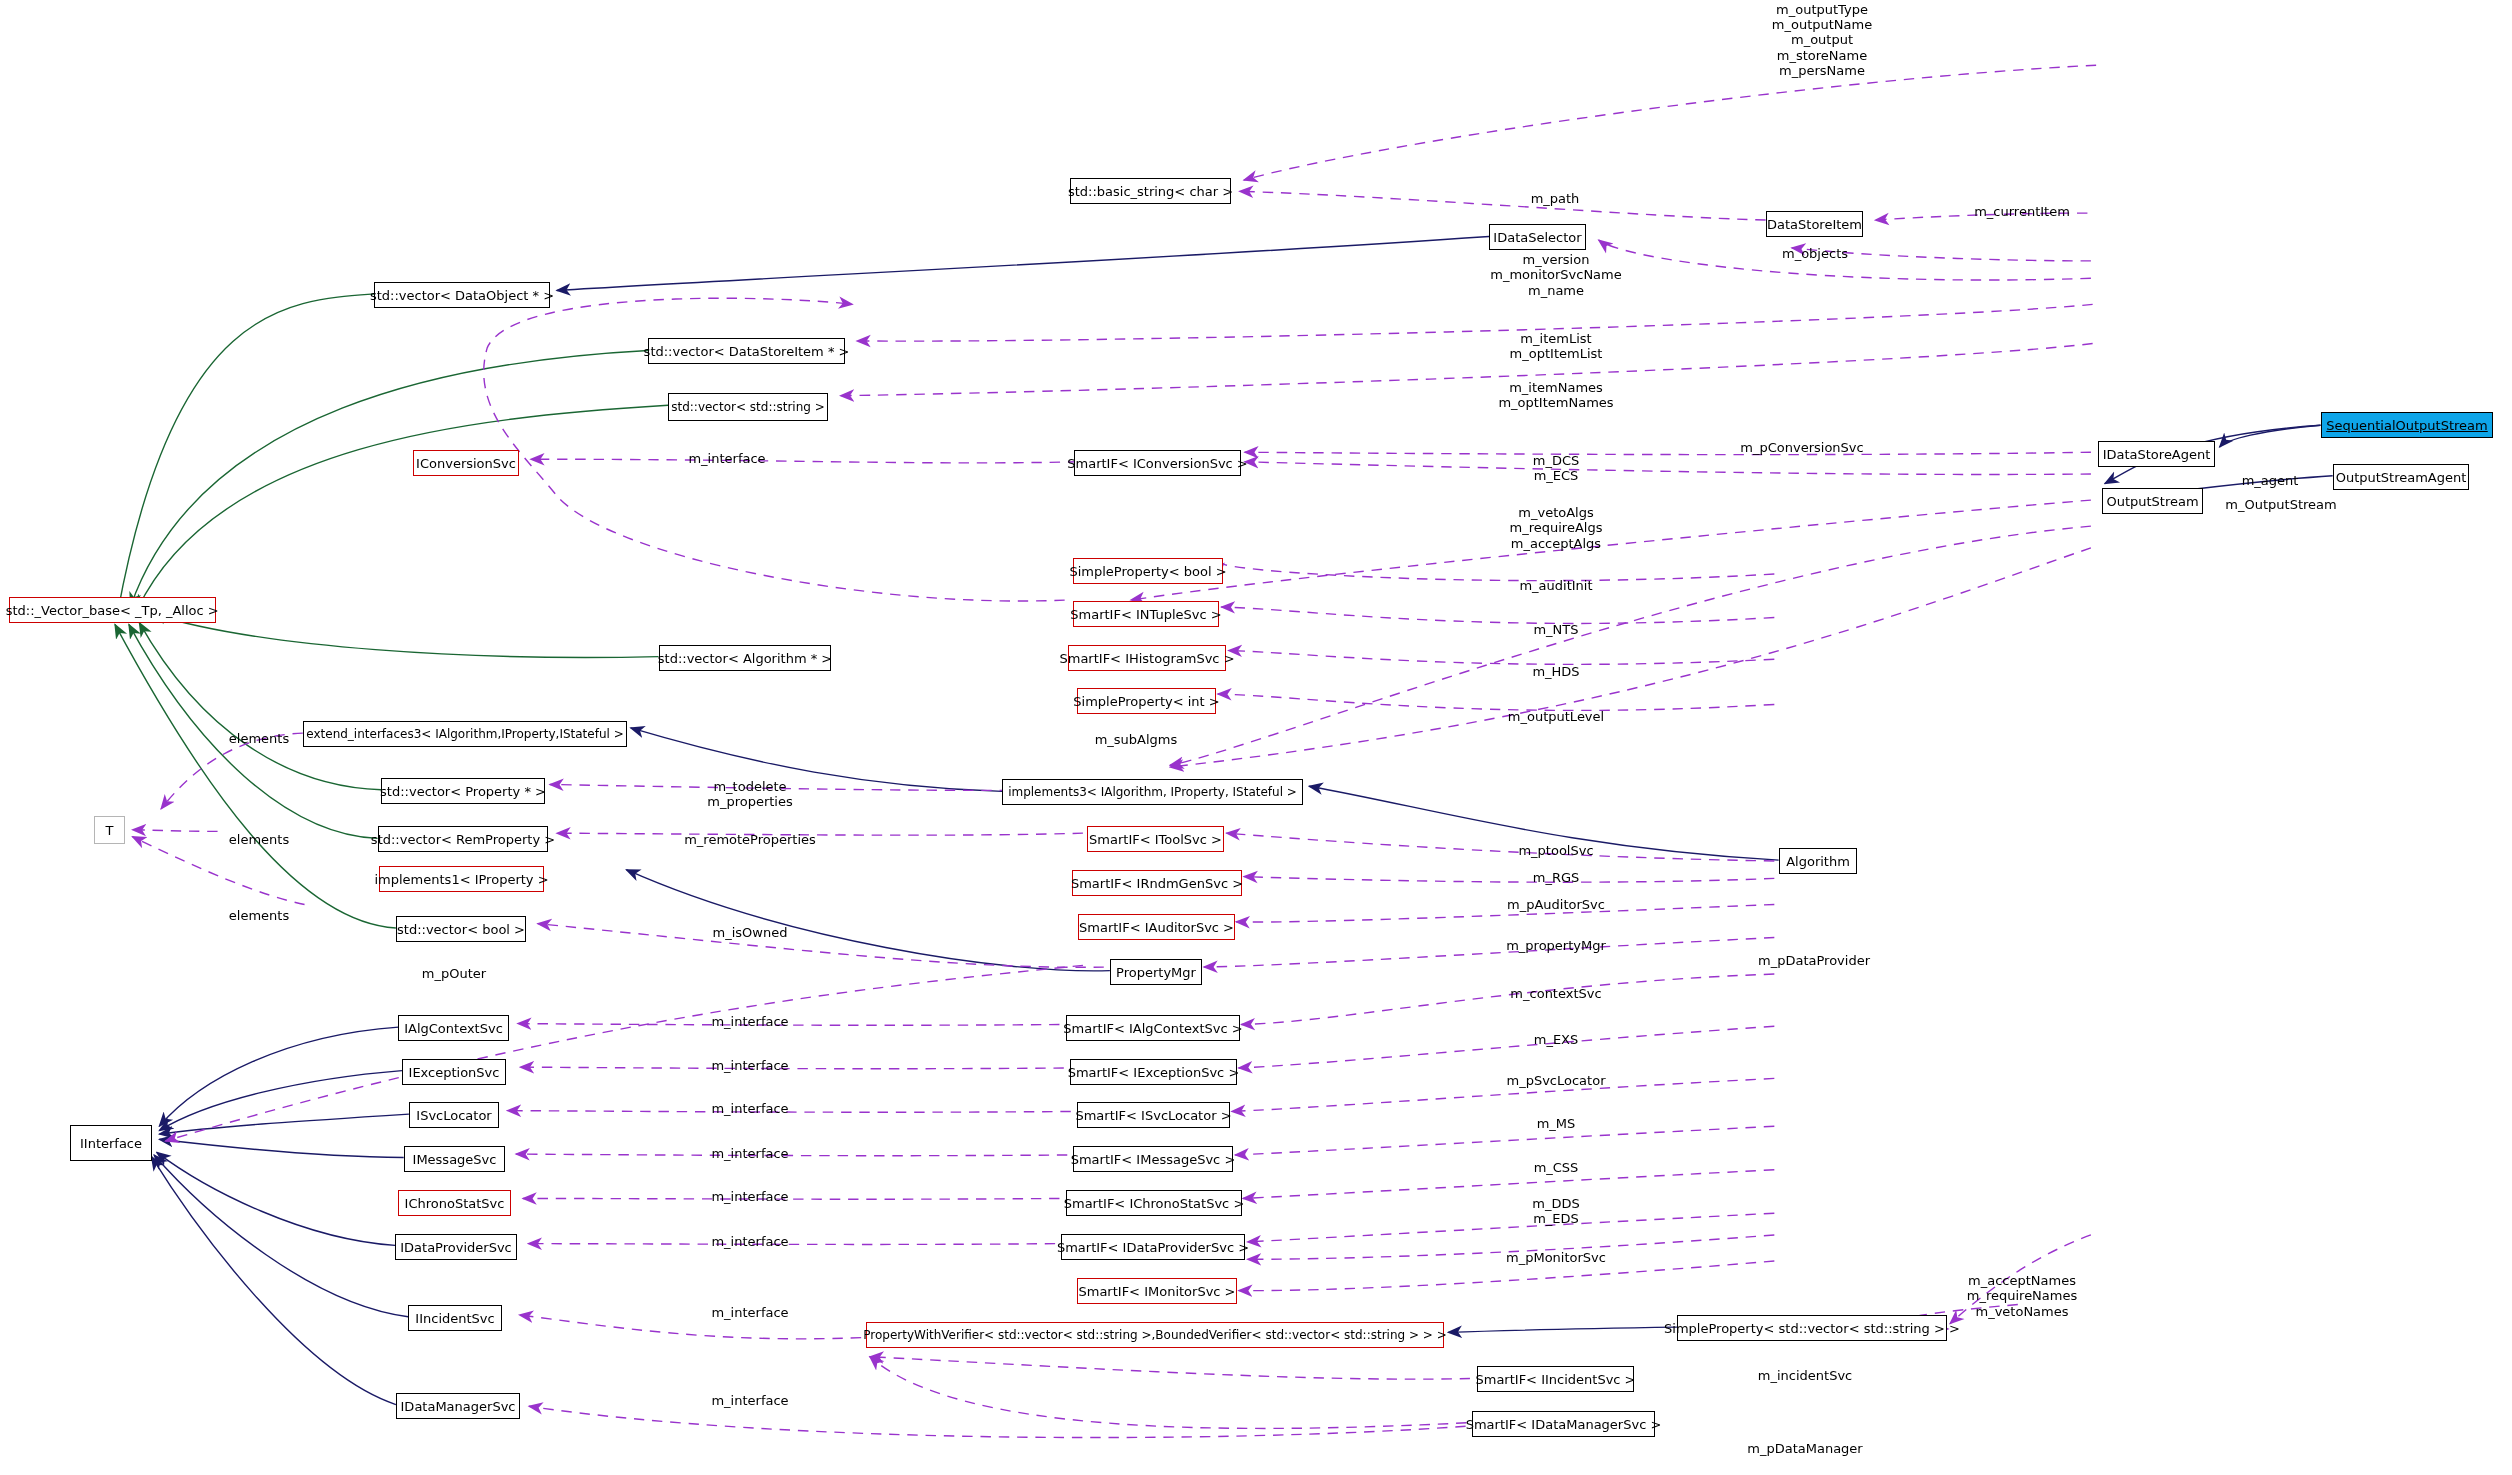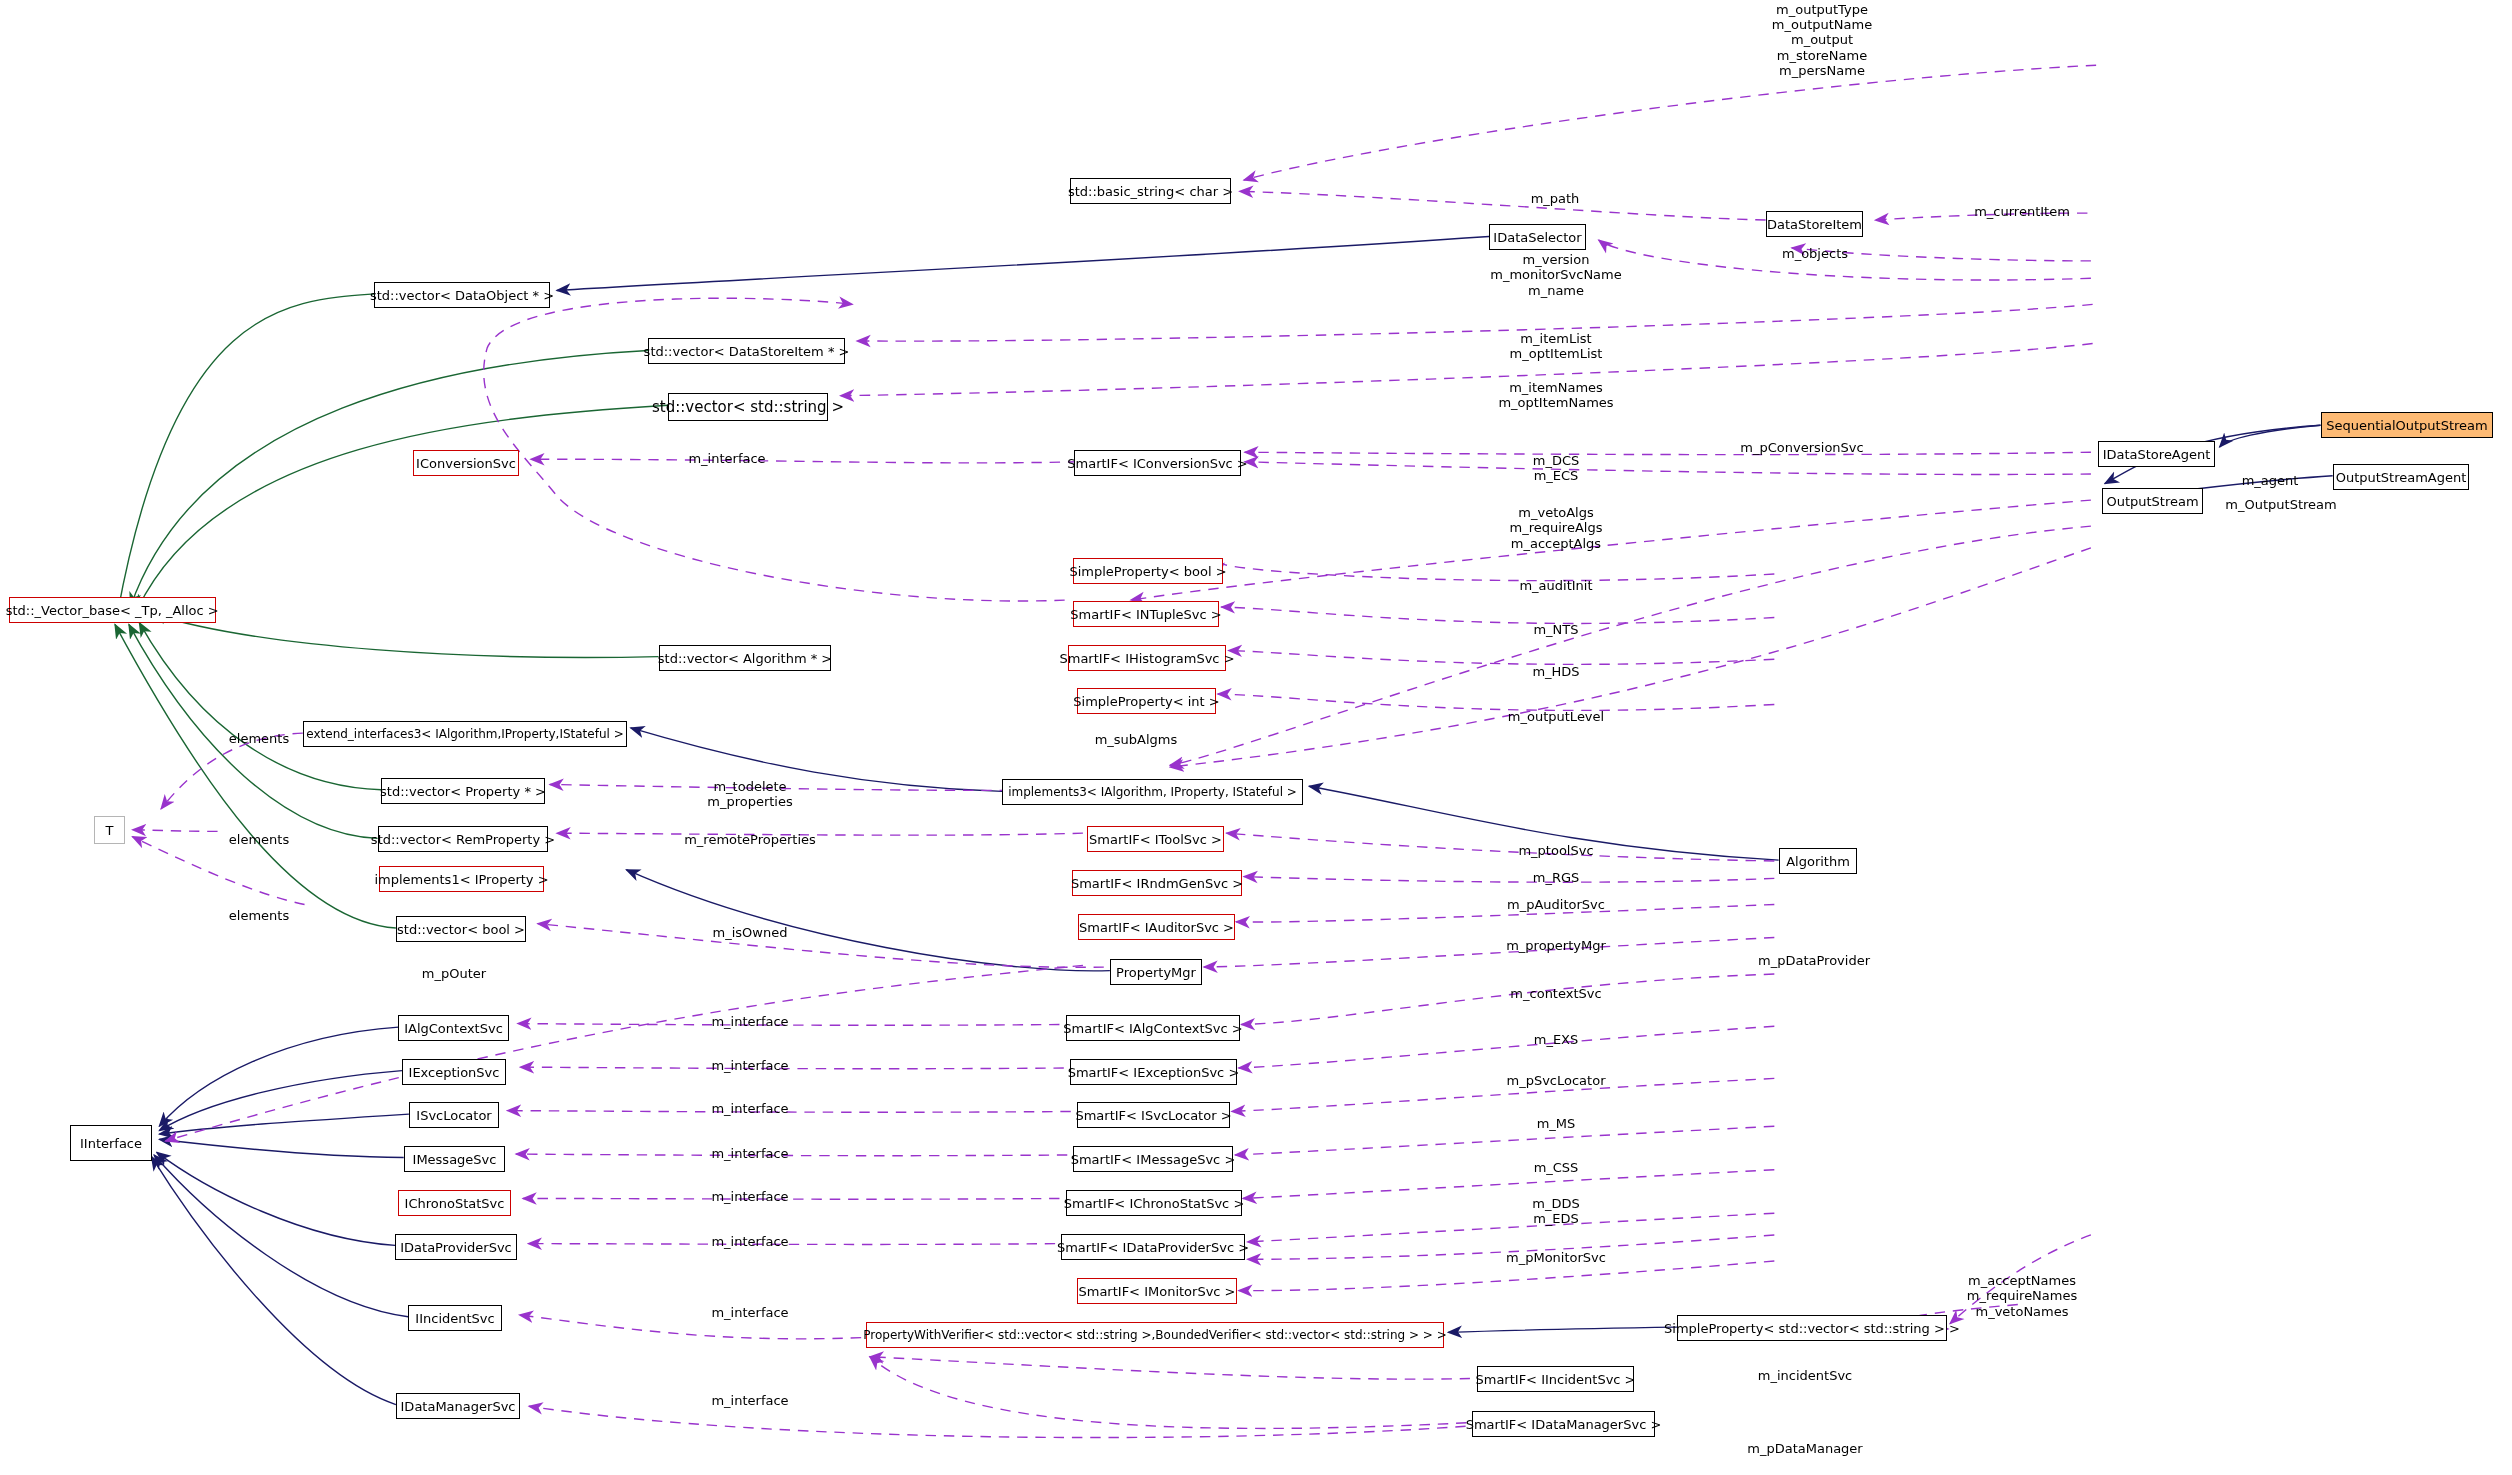--- a/index.html
+++ b/index.html
@@ -3,21 +3,21 @@
 <meta charset="utf-8">
 <style>
   html,body{margin:0;padding:0;background:#ffffff;}
   #stage{position:relative;width:2512px;height:1475px;background:#ffffff;
          font-family:"DejaVu Sans","Liberation Sans",sans-serif;overflow:hidden;}
   svg#edges{position:absolute;left:0;top:0;width:2512px;height:1475px;}
   .node{position:absolute;box-sizing:border-box;border:0.9px solid #000000;background:#ffffff;
         color:#000000;display:flex;align-items:center;justify-content:center;
         white-space:nowrap;line-height:1;padding:12px 7px;}
   .node.red{border-color:#cc0000;}
-  .node.grey{background:#fdba74;border-color:#000000;}
+  .node.grey{background:#0ea5e9;border-color:#000000;text-decoration:underline;}
   .node.plainbox{border-color:#b5b5b5;}
   .elabel{position:absolute;color:#000000;white-space:nowrap;text-align:center;
           line-height:1.18;transform:translateX(-50%);}
 </style>
 </head>
 <body>
 
 <div id="stage">
 
   <svg id="edges" viewBox="0 0 2888 1696">
@@ -113,21 +113,21 @@
       <path d="M2404,630 C2200,700 1900,820 1345,882"></path>
     </g>
   </svg>
 
   <div id="nodes">
       <div class="node" style="left: 1070px; top: 178px; width: 161px; height: 24px; font-size: 13px;">std::basic_string&lt; char &gt;</div>
       <div class="node" style="left: 1489px; top: 224px; width: 97px; height: 24px; font-size: 13px;">IDataSelector</div>
       <div class="node" style="left: 1766px; top: 211px; width: 97px; height: 24px; font-size: 13px;">DataStoreItem</div>
       <div class="node" style="left: 374px; top: 282px; width: 176px; height: 24px; font-size: 13px;">std::vector&lt; DataObject * &gt;</div>
       <div class="node" style="left: 648px; top: 338px; width: 197px; height: 24px; font-size: 13px;">std::vector&lt; DataStoreItem * &gt;</div>
-      <div class="node" style="left: 668px; top: 393px; width: 160px; height: 28px; font-size: 15px;">std::vector&lt; std::string &gt;</div>
+      <div class="node" style="left: 668px; top: 393px; width: 160px; height: 28px; font-size: 12px;">std::vector&lt; std::string &gt;</div>
       <div class="node red" style="left: 413px; top: 450px; width: 106px; height: 24px; font-size: 13px;">IConversionSvc</div>
       <div class="node" style="left: 1074px; top: 450px; width: 167px; height: 24px; font-size: 13px;">SmartIF&lt; IConversionSvc &gt;</div>
       <div class="node" style="left: 2098px; top: 441px; width: 117px; height: 24px; font-size: 13px;">IDataStoreAgent</div>
       <div class="node grey" style="left: 2321px; top: 412px; width: 172px; height: 26px; font-size: 13px;">SequentialOutputStream</div>
       <div class="node" style="left: 2102px; top: 488px; width: 101px; height: 24px; font-size: 13px;">OutputStream</div>
       <div class="node" style="left: 2333px; top: 464px; width: 136px; height: 24px; font-size: 13px;">OutputStreamAgent</div>
       <div class="node red" style="left: 1073px; top: 558px; width: 150px; height: 24px; font-size: 13px;">SimpleProperty&lt; bool &gt;</div>
       <div class="node red" style="left: 1073px; top: 601px; width: 146px; height: 24px; font-size: 13px;">SmartIF&lt; INTupleSvc &gt;</div>
       <div class="node red" style="left: 1068px; top: 645px; width: 158px; height: 24px; font-size: 13px;">SmartIF&lt; IHistogramSvc &gt;</div>
       <div class="node red" style="left: 1077px; top: 688px; width: 139px; height: 24px; font-size: 13px;">SimpleProperty&lt; int &gt;</div>

